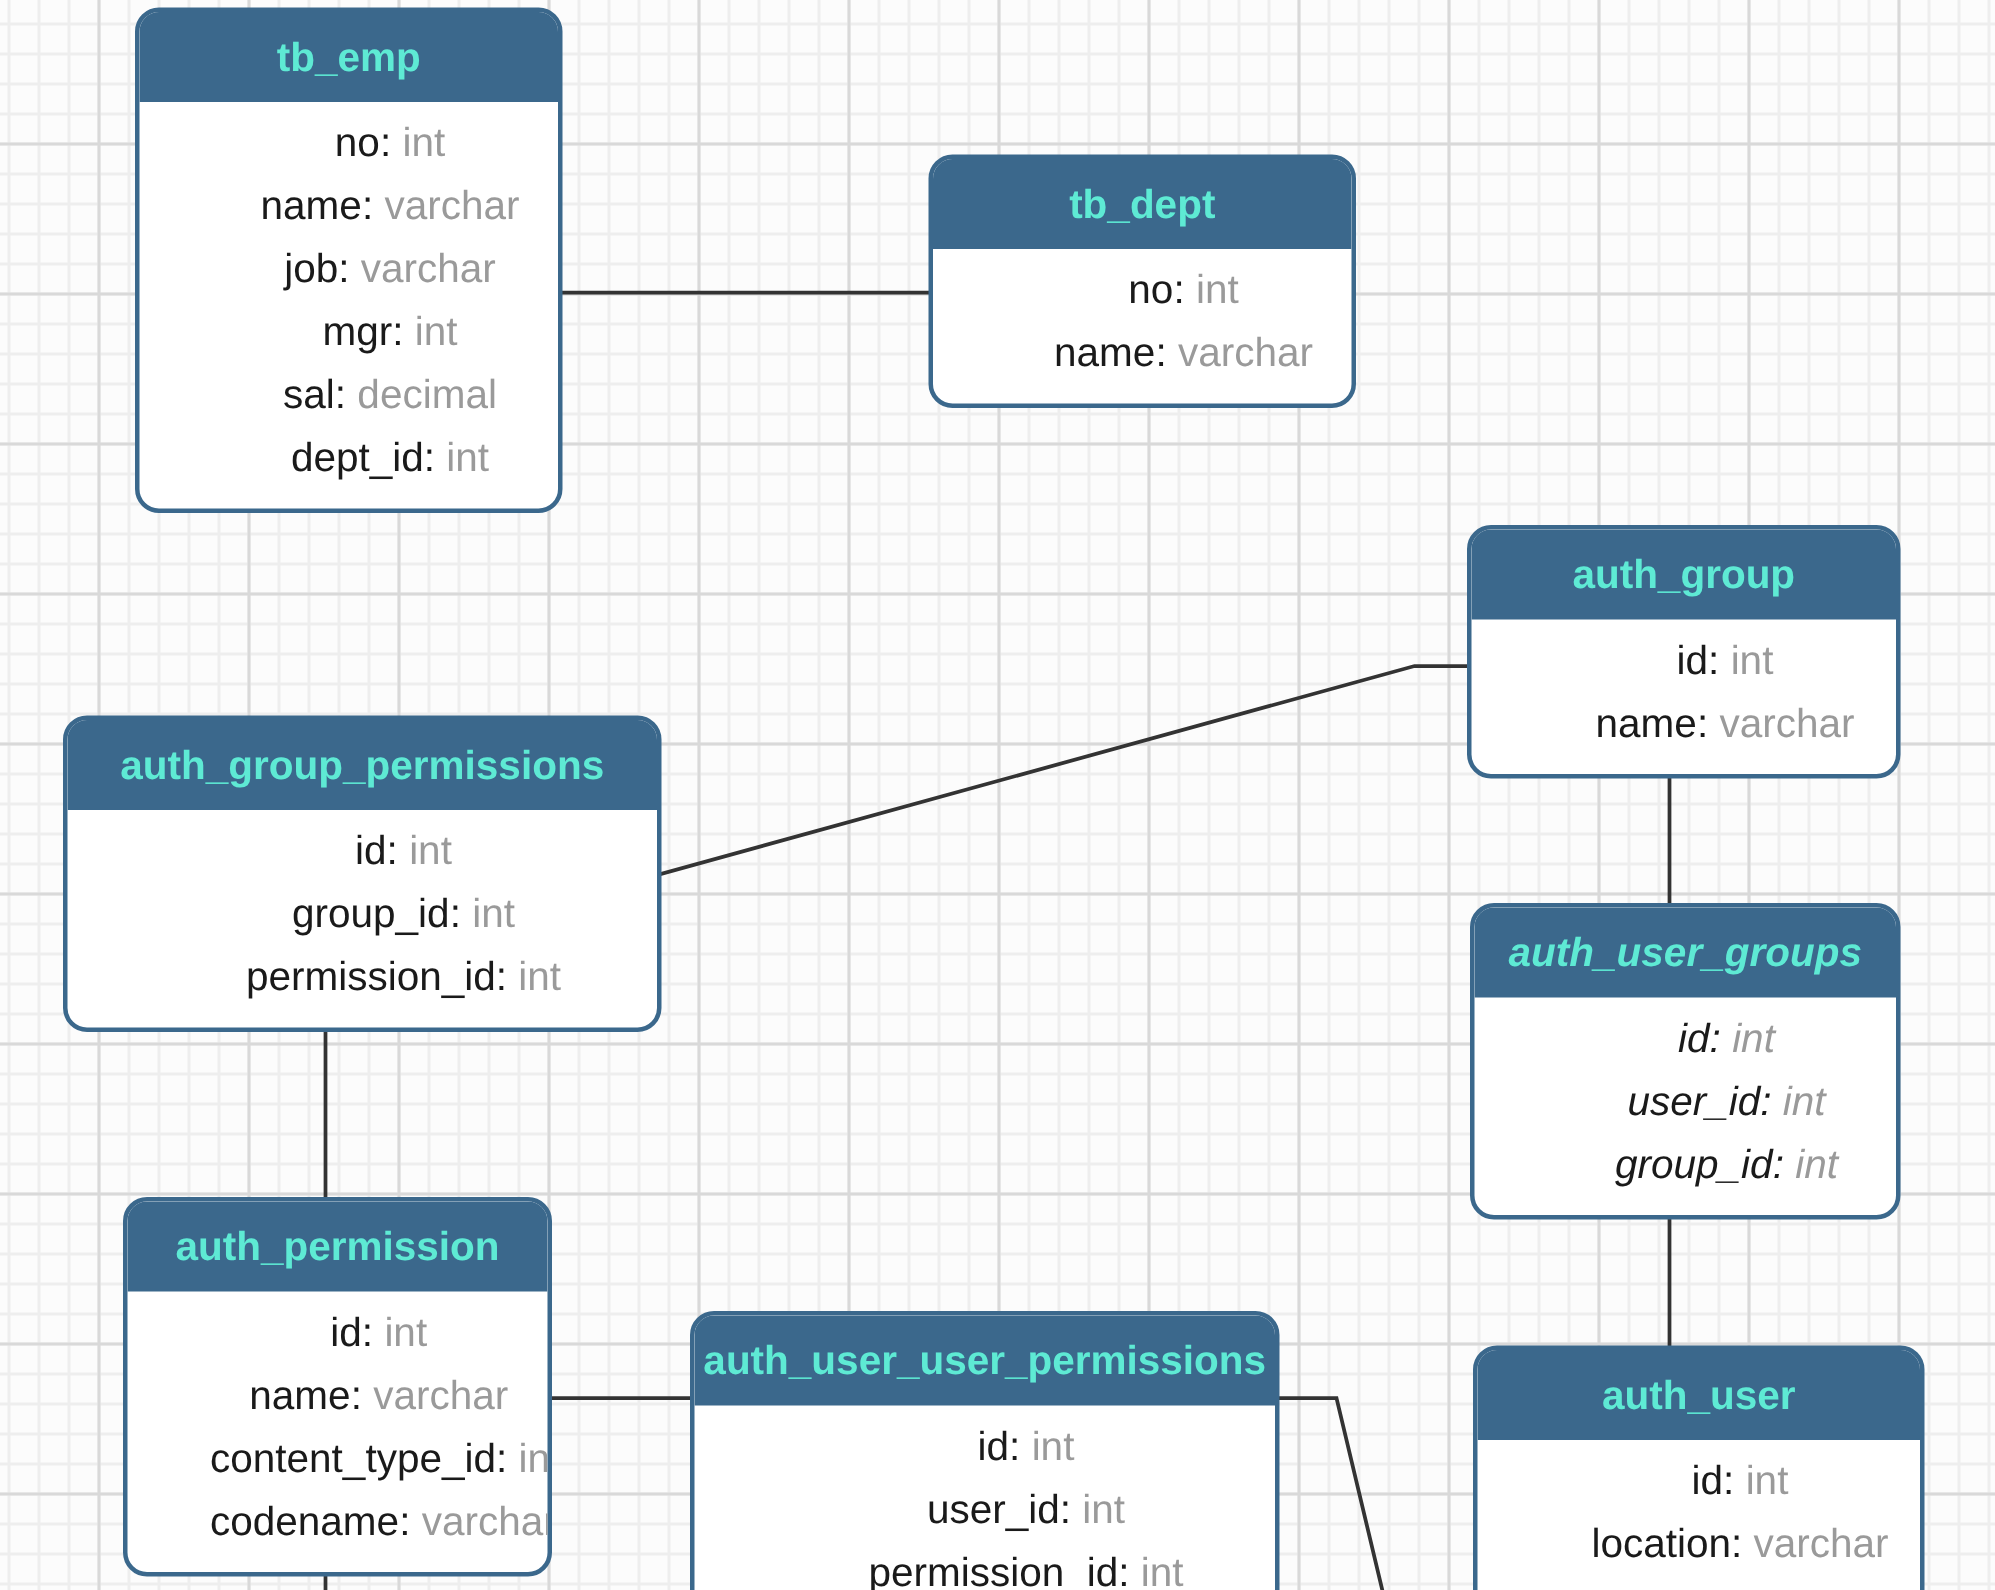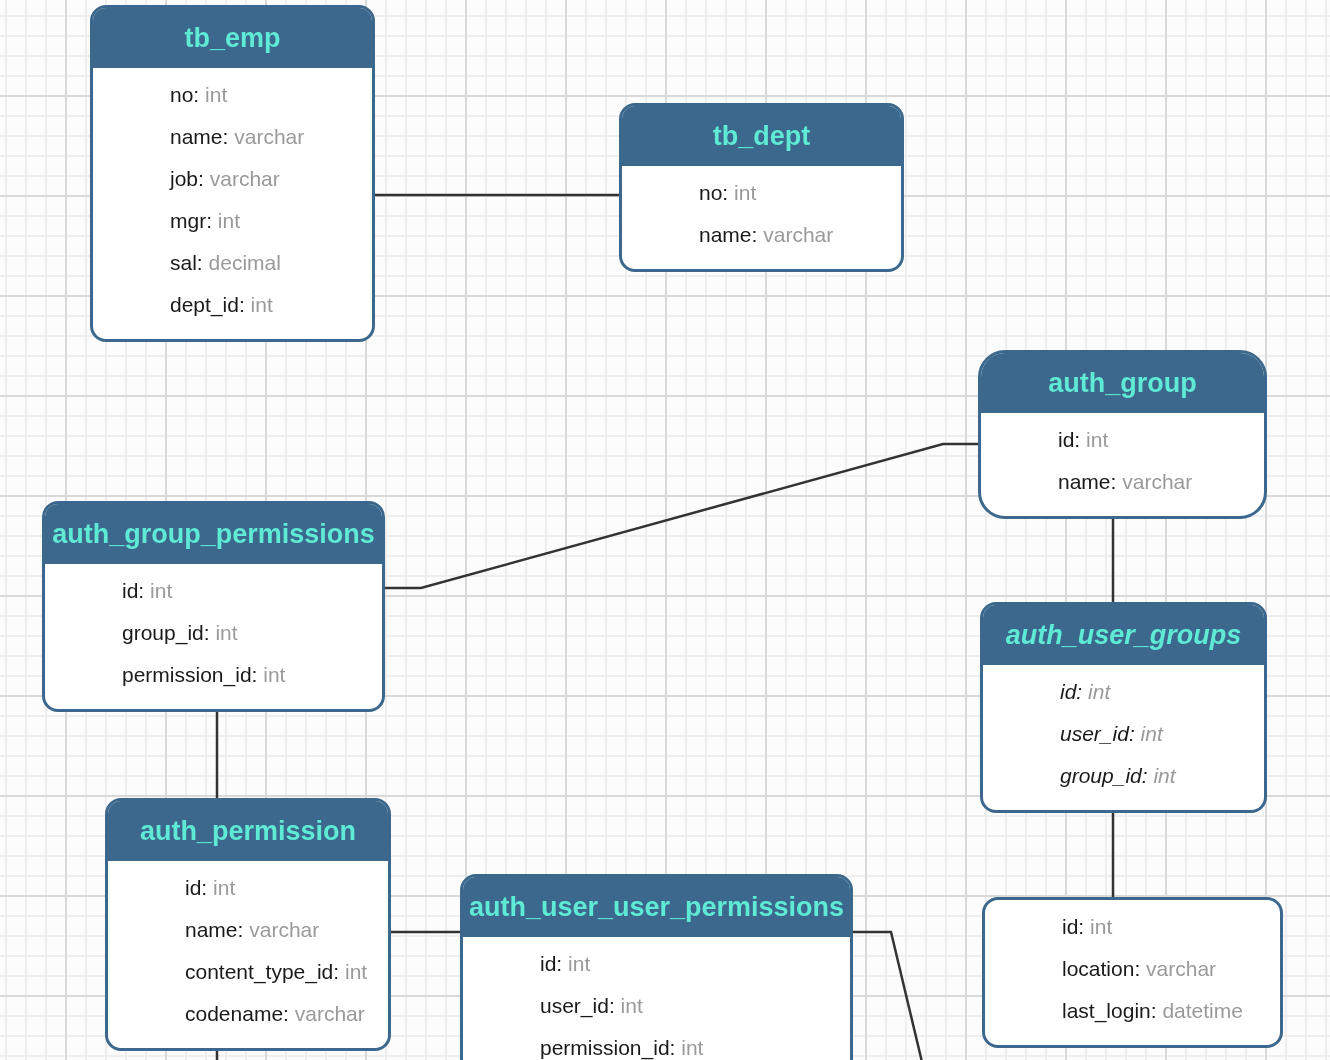--- a/index.html
+++ b/index.html
@@ -56,23 +56,24 @@
     text-align: center;
     white-space: nowrap;
     cursor: move;
   }
   .entity-body {
     padding: 6px 0 13px 0;
   }
   .field-row {
     height: 42px;
     line-height: 42px;
-    padding-left: 77px;
-    font-size: 21px;
+    padding-left: 55px;
+    font-size: 27px;
     white-space: nowrap;
+    text-align: center;
   }
   .field-name, .field-colon { color: var(--name-color); }
   .field-type { color: var(--type-color); }
 </style>
 </head>
 <body>
 
 <div id="canvas" style="--header-bg: #3b688c; --name-color: #1a1a1a; --type-color: #9a9a9a; --edge-color: #333333; --major-grid: #d9d9d9; --minor-grid: #eeeeee;">
   <svg id="edges" xmlns="http://www.w3.org/2000/svg">
       <polyline points="370,195 638,195"></polyline>
@@ -96,61 +97,62 @@
           <div class="field-row"><span class="field-name">dept_id</span><span class="field-colon">: </span><span class="field-type">int</span></div>
         </div>
   </div>
       <div class="entity" style="left: 619px; top: 103px; width: 285px;">
     <div class="entity-header">tb_dept</div>
     <div class="entity-body">
           <div class="field-row"><span class="field-name">no</span><span class="field-colon">: </span><span class="field-type">int</span></div>
           <div class="field-row"><span class="field-name">name</span><span class="field-colon">: </span><span class="field-type">varchar</span></div>
         </div>
   </div>
-      <div class="entity" style="left: 978px; top: 350px; width: 289px; border-radius: 27px;">
+      <div class="entity" style="left: 978px; top: 350px; width: 289px;">
     <div class="entity-header">auth_group</div>
     <div class="entity-body">
           <div class="field-row"><span class="field-name">id</span><span class="field-colon">: </span><span class="field-type">int</span></div>
           <div class="field-row"><span class="field-name">name</span><span class="field-colon">: </span><span class="field-type">varchar</span></div>
         </div>
   </div>
-      <div class="entity" style="left: 42px; top: 501px; width: 343px;">
+      <div class="entity" style="left: 42px; top: 477px; width: 399px;">
     <div class="entity-header">auth_group_permissions</div>
     <div class="entity-body">
           <div class="field-row"><span class="field-name">id</span><span class="field-colon">: </span><span class="field-type">int</span></div>
           <div class="field-row"><span class="field-name">group_id</span><span class="field-colon">: </span><span class="field-type">int</span></div>
           <div class="field-row"><span class="field-name">permission_id</span><span class="field-colon">: </span><span class="field-type">int</span></div>
         </div>
   </div>
       <div class="entity" style="left: 980px; top: 602px; width: 287px; font-style: italic;">
     <div class="entity-header">auth_user_groups</div>
     <div class="entity-body">
           <div class="field-row"><span class="field-name">id</span><span class="field-colon">: </span><span class="field-type">int</span></div>
           <div class="field-row"><span class="field-name">user_id</span><span class="field-colon">: </span><span class="field-type">int</span></div>
           <div class="field-row"><span class="field-name">group_id</span><span class="field-colon">: </span><span class="field-type">int</span></div>
         </div>
   </div>
-      <div class="entity" style="left: 82px; top: 798px; width: 286px; margin-left: 23px;">
+      <div class="entity" style="left: 82px; top: 798px; width: 286px;">
     <div class="entity-header">auth_permission</div>
     <div class="entity-body">
           <div class="field-row"><span class="field-name">id</span><span class="field-colon">: </span><span class="field-type">int</span></div>
           <div class="field-row"><span class="field-name">name</span><span class="field-colon">: </span><span class="field-type">varchar</span></div>
           <div class="field-row"><span class="field-name">content_type_id</span><span class="field-colon">: </span><span class="field-type">int</span></div>
           <div class="field-row"><span class="field-name">codename</span><span class="field-colon">: </span><span class="field-type">varchar</span></div>
         </div>
   </div>
       <div class="entity" style="left: 460px; top: 838px; width: 393px; margin-top: 36px;">
     <div class="entity-header">auth_user_user_permissions</div>
     <div class="entity-body">
           <div class="field-row"><span class="field-name">id</span><span class="field-colon">: </span><span class="field-type">int</span></div>
           <div class="field-row"><span class="field-name">user_id</span><span class="field-colon">: </span><span class="field-type">int</span></div>
           <div class="field-row"><span class="field-name">permission_id</span><span class="field-colon">: </span><span class="field-type">int</span></div>
         </div>
   </div>
       <div class="entity" style="left: 982px; top: 897px; width: 301px;">
+    <div class="entity-header">auth_user</div>
     <div class="entity-body">
           <div class="field-row"><span class="field-name">id</span><span class="field-colon">: </span><span class="field-type">int</span></div>
           <div class="field-row"><span class="field-name">location</span><span class="field-colon">: </span><span class="field-type">varchar</span></div>
           <div class="field-row"><span class="field-name">last_login</span><span class="field-colon">: </span><span class="field-type">datetime</span></div>
         </div>
   </div>
     </div>
 </div>
 
 </body></html>

